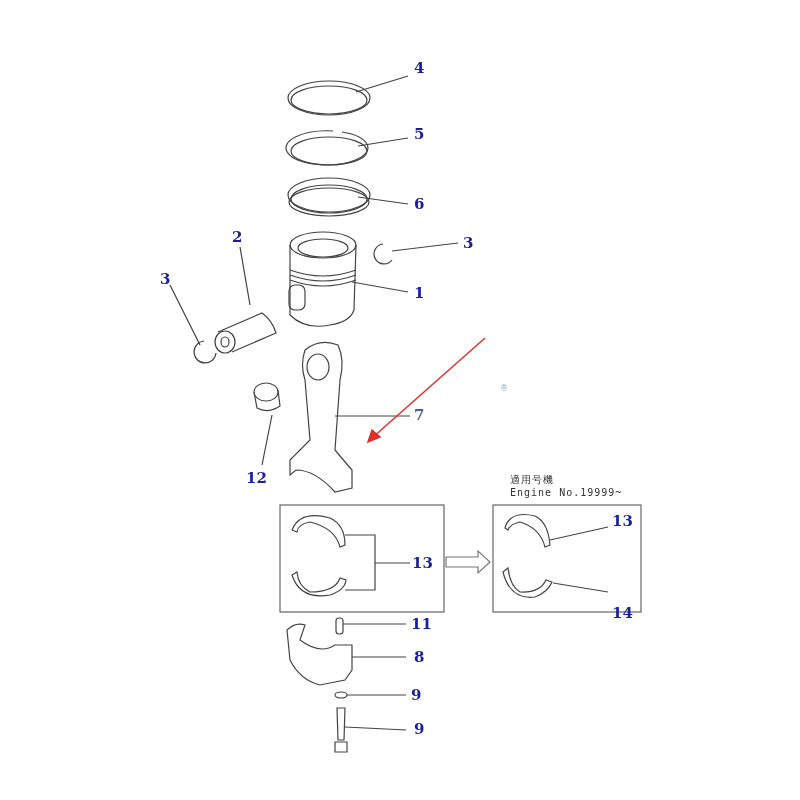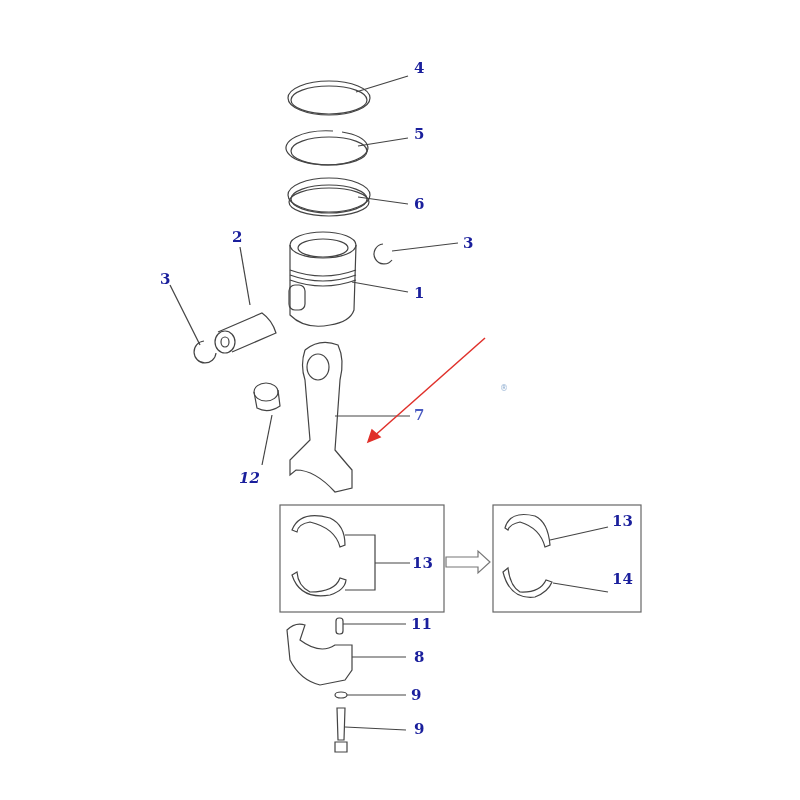--- a/index.html
+++ b/index.html
@@ -108,30 +108,34 @@
       <ellipse cx="341" cy="695" rx="6" ry="3"></ellipse>
       <line x1="347" y1="695" x2="406" y2="695"></line>
       <path d="M337 708 L345 708 L344 740 L338 740 Z"></path>
       <path d="M335 742 L347 742 L347 752 L335 752 Z"></path>
       <line x1="345" y1="727" x2="406" y2="730"></line>
     </g>
   </svg>
 
   <div class="wm-reg" style="left:500px; top:384px;">®</div>
 
+  <div class="note" style="left:510px; top:474px;">
+    <div>適用号機</div>
+    <div>Engine No.19999~</div>
+  </div>
 
   <div class="lbl" style="left:414px; top:61px;">4</div>
   <div class="lbl" style="left:414px; top:127px;">5</div>
   <div class="lbl" style="left:414px; top:197px;">6</div>
   <div class="lbl" style="left:463px; top:236px;">3</div>
   <div class="lbl" style="left:232px; top:230px;">2</div>
   <div class="lbl" style="left:160px; top:272px;">3</div>
   <div class="lbl" style="left:414px; top:286px;">1</div>
   <div class="lbl" style="left:414px; top:408px; color:#4a5bc0;">7</div>
-  <div class="lbl" style="left:239px; top:471px;font-style:italic;">12</div>
+  <div class="lbl" style="left:246px; top:471px;">12</div>
   <div class="lbl" style="left:412px; top:556px;">13</div>
   <div class="lbl" style="left:612px; top:514px;">13</div>
-  <div class="lbl" style="left:612px; top:572px;">14</div>
+  <div class="lbl" style="left:612px; top:606px;">14</div>
   <div class="lbl" style="left:411px; top:617px;text-align:right;">11</div>
   <div class="lbl" style="left:414px; top:650px;">8</div>
   <div class="lbl" style="left:411px; top:688px;">9</div>
   <div class="lbl" style="left:414px; top:722px;">9</div>
 </div>
 
 </body></html>

